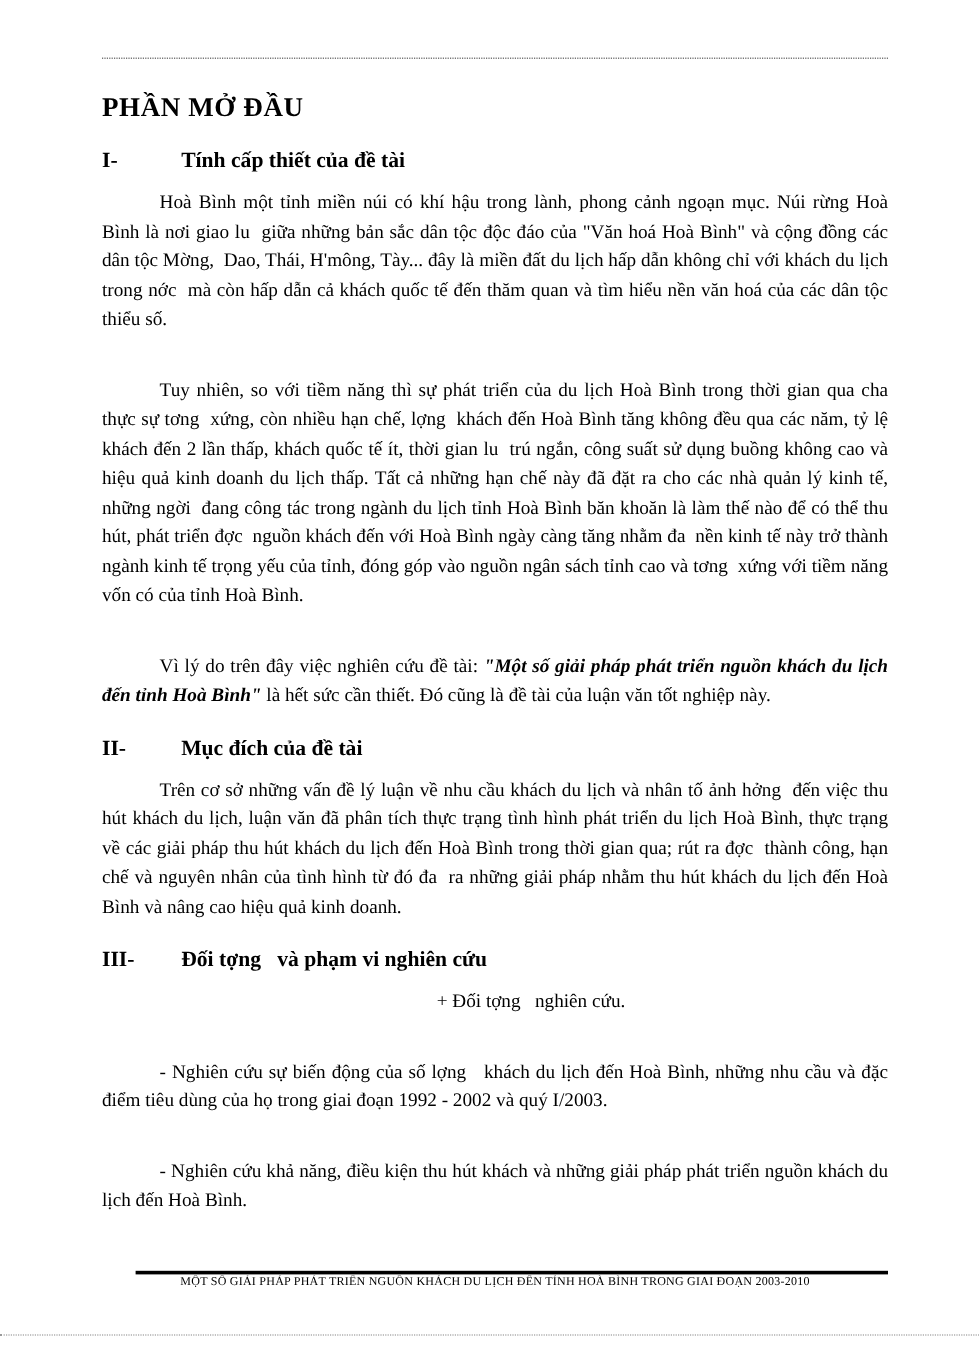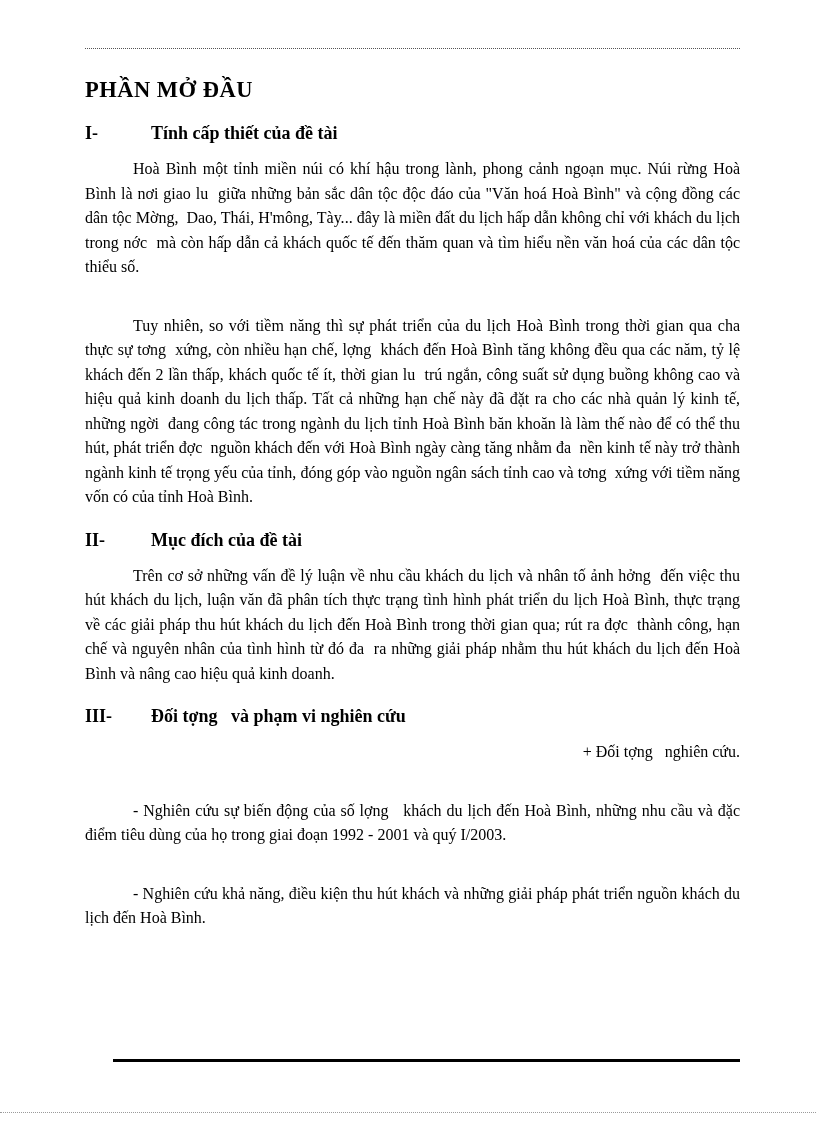--- a/index.html
+++ b/index.html
@@ -30,21 +30,21 @@
   
   .sec{margin-top:20px;font-size:18px;font-weight:bold;white-space:pre-wrap;}
   .sec .num{display:inline-block;width:66px;}
 
   
   .para{
     margin:13px 0 0 0;font-size:16px;line-height:24.5px;
     text-align:justify;text-indent:48px;white-space:pre-wrap;
   }
   .para.gap{margin-top:34px;}
-  .para.item{text-indent:60px;text-align:right;}
+  .para.item{text-indent:60px;text-align:center;}
   .bi{font-weight:bold;font-style:italic;}
 
   
   .footer{position:absolute;left:85px;right:76px;top:1059px;}
   .footer-rule{border-top:3px solid #000;margin-left:28px;}
   .footer-text{
     text-align:center;font-size:10px;margin-top:1px;letter-spacing:0.2px;
     white-space:nowrap;height:11px;overflow:hidden;
   }
   .bottom-dots{
@@ -60,32 +60,34 @@
   <div class="hdr-rule"></div>
 
   <div class="title">PHẦN MỞ ĐẦU</div>
 
   <div class="sec"><span class="num">I-</span><span>Tính cấp thiết của đề tài</span></div>
 
   <p class="para">Hoà Bình một tỉnh miền núi có khí hậu trong lành, phong cảnh ngoạn mục. Núi rừng Hoà Bình là nơi giao lu  giữa những bản sắc dân tộc độc đáo của "Văn hoá Hoà Bình" và cộng đồng các dân tộc Mờng,  Dao, Thái, H'mông, Tày... đây là miền đất du lịch hấp dẫn không chỉ với khách du lịch trong nớc  mà còn hấp dẫn cả khách quốc tế đến thăm quan và tìm hiểu nền văn hoá của các dân tộc thiểu số.</p>
 
   <p class="para gap">Tuy nhiên, so với tiềm năng thì sự phát triển của du lịch Hoà Bình trong thời gian qua cha  thực sự tơng  xứng, còn nhiều hạn chế, lợng  khách đến Hoà Bình tăng không đều qua các năm, tỷ lệ khách đến 2 lần thấp, khách quốc tế ít, thời gian lu  trú ngắn, công suất sử dụng buồng không cao và hiệu quả kinh doanh du lịch thấp. Tất cả những hạn chế này đã đặt ra cho các nhà quản lý kinh tế, những ngời  đang công tác trong ngành du lịch tỉnh Hoà Bình băn khoăn là làm thế nào để có thể thu hút, phát triển đợc  nguồn khách đến với Hoà Bình ngày càng tăng nhằm đa  nền kinh tế này trở thành ngành kinh tế trọng yếu của tỉnh, đóng góp vào nguồn ngân sách tỉnh cao và tơng  xứng với tiềm năng vốn có của tỉnh Hoà Bình.</p>
 
+  <p class="para gap"><span>Vì lý do trên đây việc nghiên cứu đề tài: </span><span class="bi">"Một số giải pháp phát triển nguồn khách du lịch đến tỉnh Hoà Bình"</span><span> là hết sức cần thiết. Đó cũng là đề tài của luận văn tốt nghiệp này.</span></p>
 
   <div class="sec"><span class="num">II-</span><span>Mục đích của đề tài</span></div>
 
   <p class="para">Trên cơ sở những vấn đề lý luận về nhu cầu khách du lịch và nhân tố ảnh hởng  đến việc thu hút khách du lịch, luận văn đã phân tích thực trạng tình hình phát triển du lịch Hoà Bình, thực trạng về các giải pháp thu hút khách du lịch đến Hoà Bình trong thời gian qua; rút ra đợc  thành công, hạn chế và nguyên nhân của tình hình từ đó đa  ra những giải pháp nhằm thu hút khách du lịch đến Hoà Bình và nâng cao hiệu quả kinh doanh.</p>
 
   <div class="sec"><span class="num">III-</span><span>Đối tợng   và phạm vi nghiên cứu</span></div>
 
   <p class="para item">+ Đối tợng   nghiên cứu.</p>
 
-  <p class="para gap">- Nghiên cứu sự biến động của số lợng   khách du lịch đến Hoà Bình, những nhu cầu và đặc điểm tiêu dùng của họ trong giai đoạn 1992 - 2001 và quý I/2003.</p>
+  <p class="para gap">- Nghiên cứu sự biến động của số lợng   khách du lịch đến Hoà Bình, những nhu cầu và đặc điểm tiêu dùng của họ trong giai đoạn 1992 - 2002 và quý I/2003.</p>
 
   <p class="para gap">- Nghiên cứu khả năng, điều kiện thu hút khách và những giải pháp phát triển nguồn khách du lịch đến Hoà Bình.</p>
 
 </div>
 
 <div class="footer">
   <div class="footer-rule"></div>
+  <div class="footer-text">MỘT SỐ GIẢI PHÁP PHÁT TRIỂN NGUỒN KHÁCH DU LỊCH ĐẾN TỈNH HOÀ BÌNH TRONG GIAI ĐOẠN 2003-2010</div>
 </div>
 
 <div class="bottom-dots"></div>
 
 </body></html>

